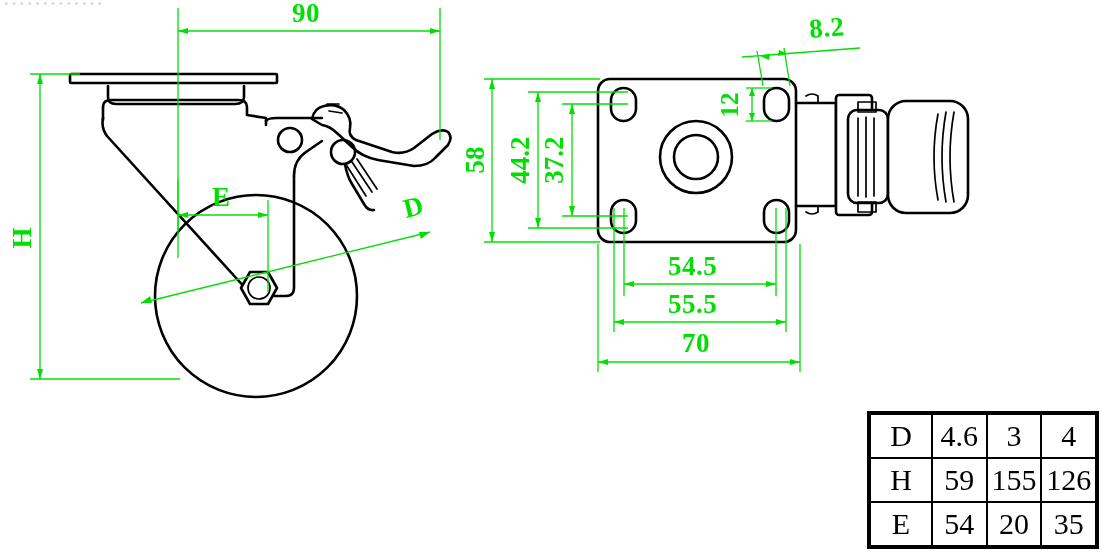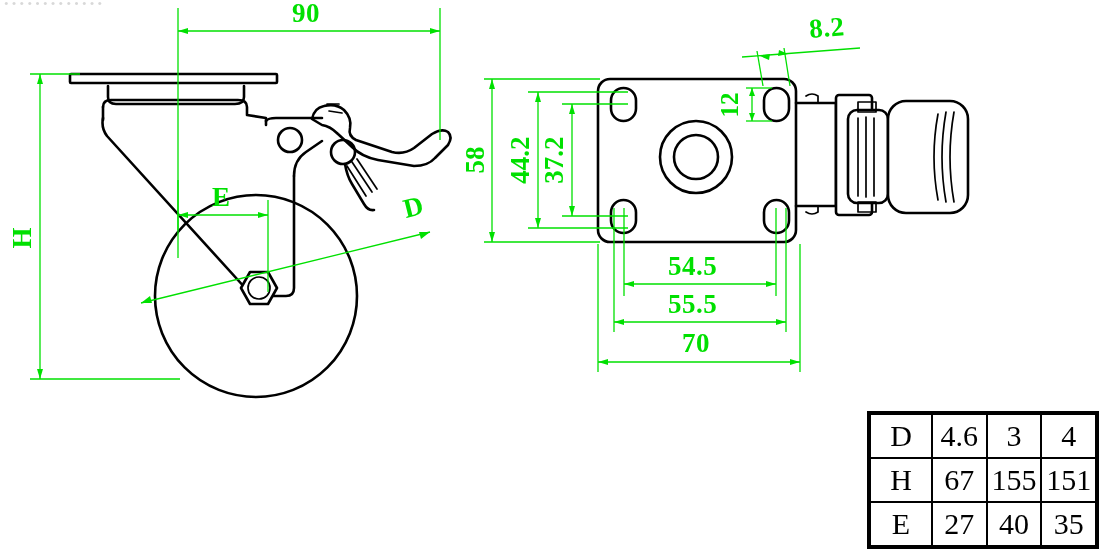--- a/index.html
+++ b/index.html
@@ -319,27 +319,27 @@
     <table class="spec">
       <tbody>
         <tr>
           <td class="label">D</td>
           <td>4.6</td>
           <td>3</td>
           <td>4</td>
         </tr>
         <tr>
           <td class="label">H</td>
-          <td>67</td>
+          <td>59</td>
           <td>155</td>
-          <td>151</td>
+          <td>126</td>
         </tr>
         <tr>
           <td class="label">E</td>
-          <td>27</td>
-          <td>40</td>
+          <td>54</td>
+          <td>20</td>
           <td>35</td>
         </tr>
       </tbody>
     </table>
   </div>
 
 </div>
 
 </body></html>

